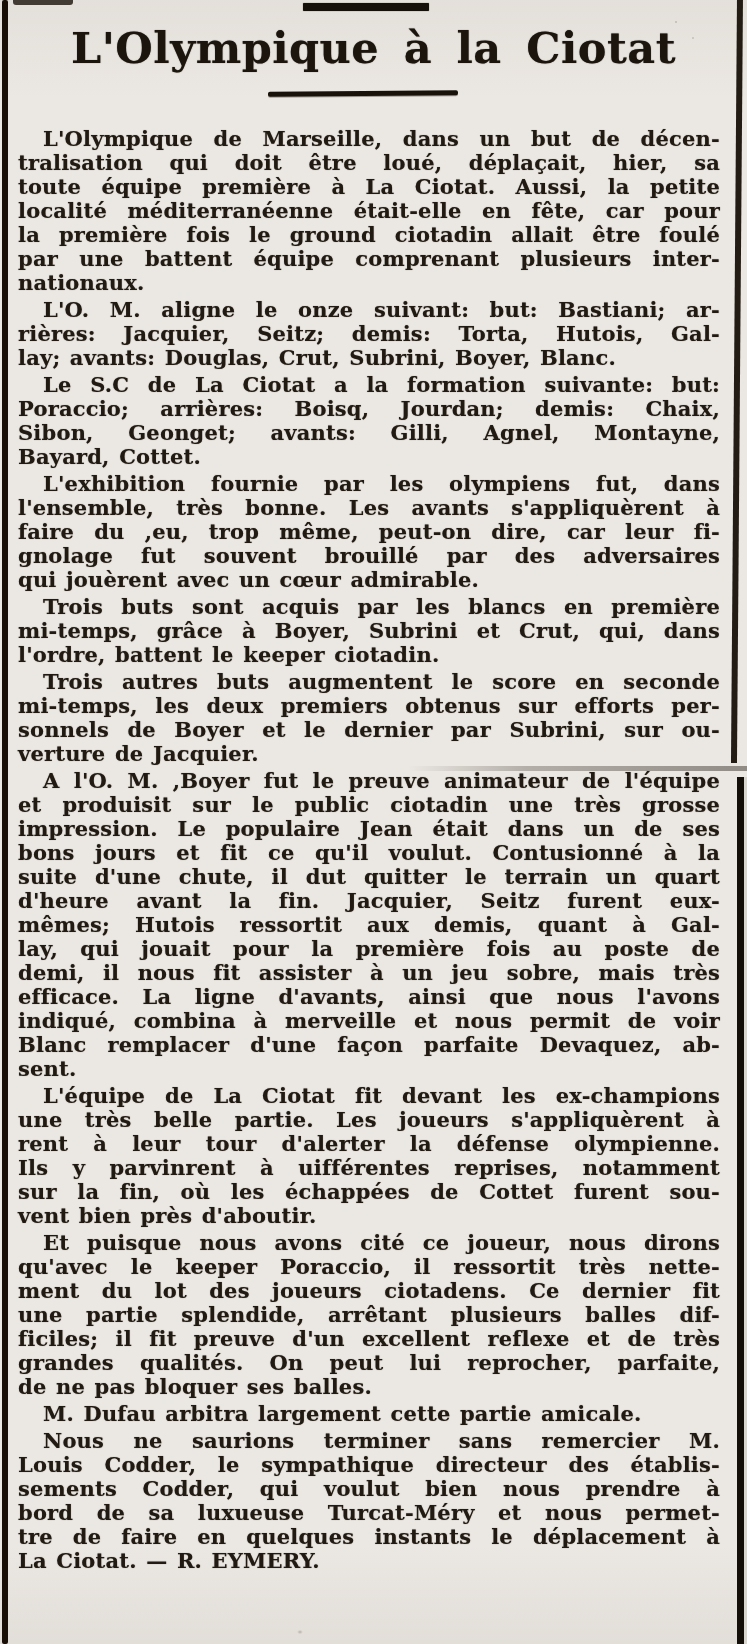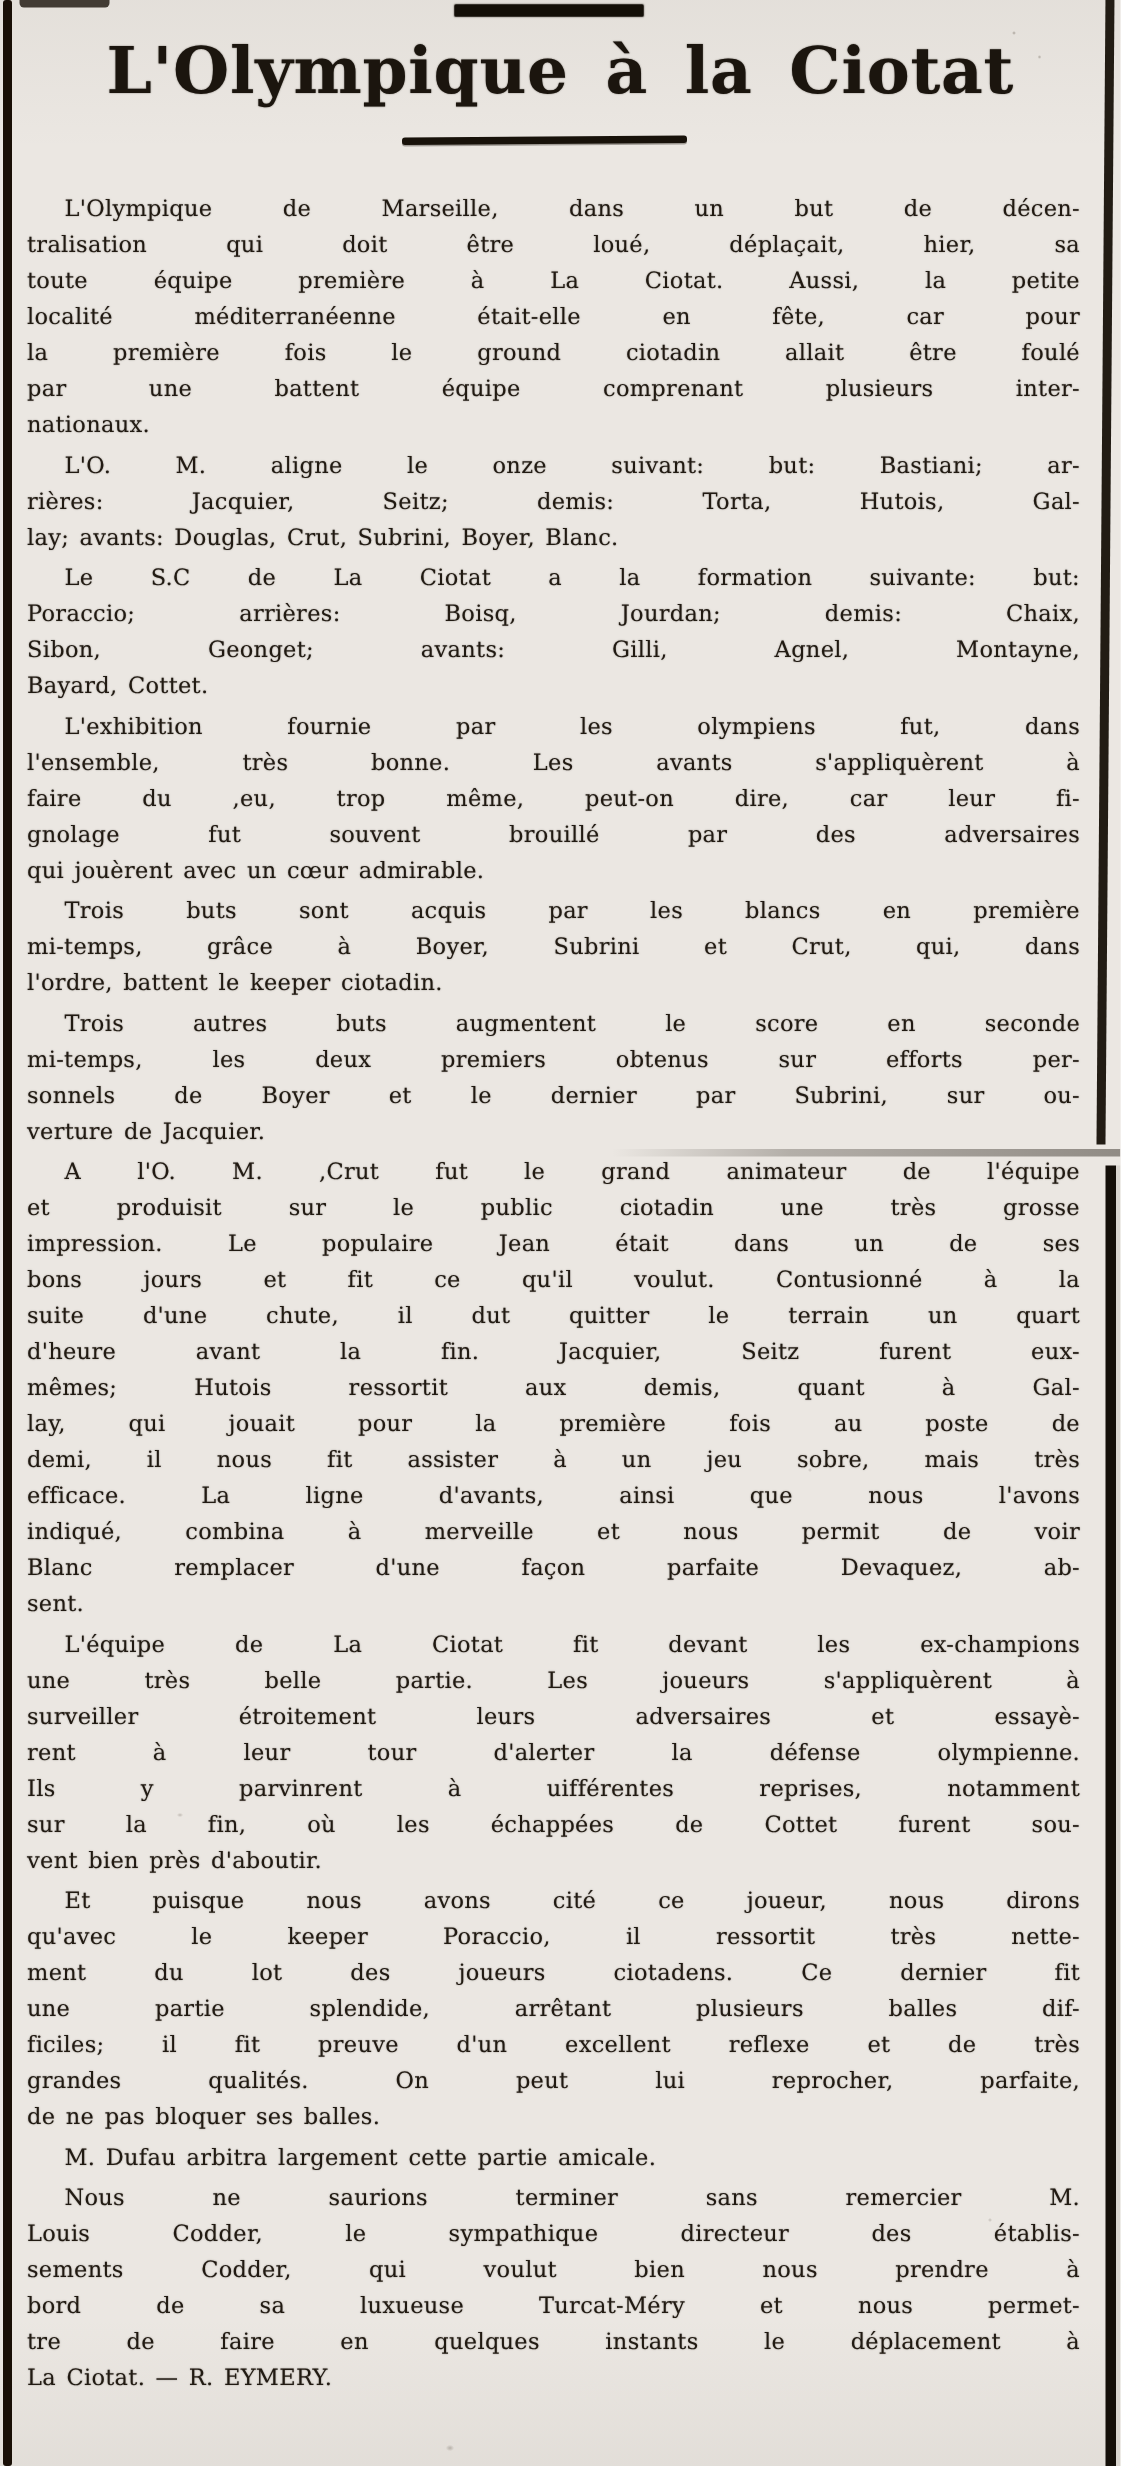--- a/index.html
+++ b/index.html
@@ -37,21 +37,21 @@
   .title{
     position:absolute;left:0;top:24px;width:747px;margin:0;
     text-align:center;font-size:43px;line-height:1.15;font-weight:700;
     letter-spacing:0.5px;word-spacing:9px;color:#1b150e;
     text-shadow:0 0 1px rgba(27,21,14,.65);
   }
   
   .body{position:absolute;left:18px;top:127px;width:702px;}
   .para{margin:0 0 3px 0;}
   .ln{
-    font-size:15px;line-height:24px;font-weight:400;color:#211a12;
+    font-size:21px;line-height:24px;font-weight:700;color:#211a12;
     text-align:justify;text-align-last:justify;
     letter-spacing:0.2px;word-spacing:2px;
     text-shadow:0 0 1px rgba(32,26,19,.5);
   }
   .ln.f{text-indent:25px;}
   .ln.l{text-align-last:left;}
 </style>
 </head>
 <body>
 
@@ -100,38 +100,37 @@
       <div class="ln">mi-temps, grâce à Boyer, Subrini et Crut, qui, dans</div>
       <div class="ln l">l'ordre, battent le keeper ciotadin.</div>
     </div>
     <div class="para">
       <div class="ln f">Trois autres buts augmentent le score en seconde</div>
       <div class="ln">mi-temps, les deux premiers obtenus sur efforts per-</div>
       <div class="ln">sonnels de Boyer et le dernier par Subrini, sur ou-</div>
       <div class="ln l">verture de Jacquier.</div>
     </div>
     <div class="para">
-      <div class="ln f">A l'O. M. ,Crut fut le grand animateur de l'équipe</div>
+      <div class="ln f">A l'O. M. ,Boyer fut le preuve animateur de l'équipe</div>
       <div class="ln">et produisit sur le public ciotadin une très grosse</div>
       <div class="ln">impression. Le populaire Jean était dans un de ses</div>
       <div class="ln">bons jours et fit ce qu'il voulut. Contusionné à la</div>
       <div class="ln">suite d'une chute, il dut quitter le terrain un quart</div>
       <div class="ln">d'heure avant la fin. Jacquier, Seitz furent eux-</div>
       <div class="ln">mêmes; Hutois ressortit aux demis, quant à Gal-</div>
       <div class="ln">lay, qui jouait pour la première fois au poste de</div>
       <div class="ln">demi, il nous fit assister à un jeu sobre, mais très</div>
       <div class="ln">efficace. La ligne d'avants, ainsi que nous l'avons</div>
       <div class="ln">indiqué, combina à merveille et nous permit de voir</div>
       <div class="ln">Blanc remplacer d'une façon parfaite Devaquez, ab-</div>
       <div class="ln l">sent.</div>
     </div>
     <div class="para">
       <div class="ln f">L'équipe de La Ciotat fit devant les ex-champions</div>
       <div class="ln">une très belle partie. Les joueurs s'appliquèrent à</div>
-      <div class="ln">surveiller étroitement leurs adversaires et essayè-</div>
       <div class="ln">rent à leur tour d'alerter la défense olympienne.</div>
       <div class="ln">Ils y parvinrent à uifférentes reprises, notamment</div>
       <div class="ln">sur la fin, où les échappées de Cottet furent sou-</div>
       <div class="ln l">vent bien près d'aboutir.</div>
     </div>
     <div class="para">
       <div class="ln f">Et puisque nous avons cité ce joueur, nous dirons</div>
       <div class="ln">qu'avec le keeper Poraccio, il ressortit très nette-</div>
       <div class="ln">ment du lot des joueurs ciotadens. Ce dernier fit</div>
       <div class="ln">une partie splendide, arrêtant plusieurs balles dif-</div>

